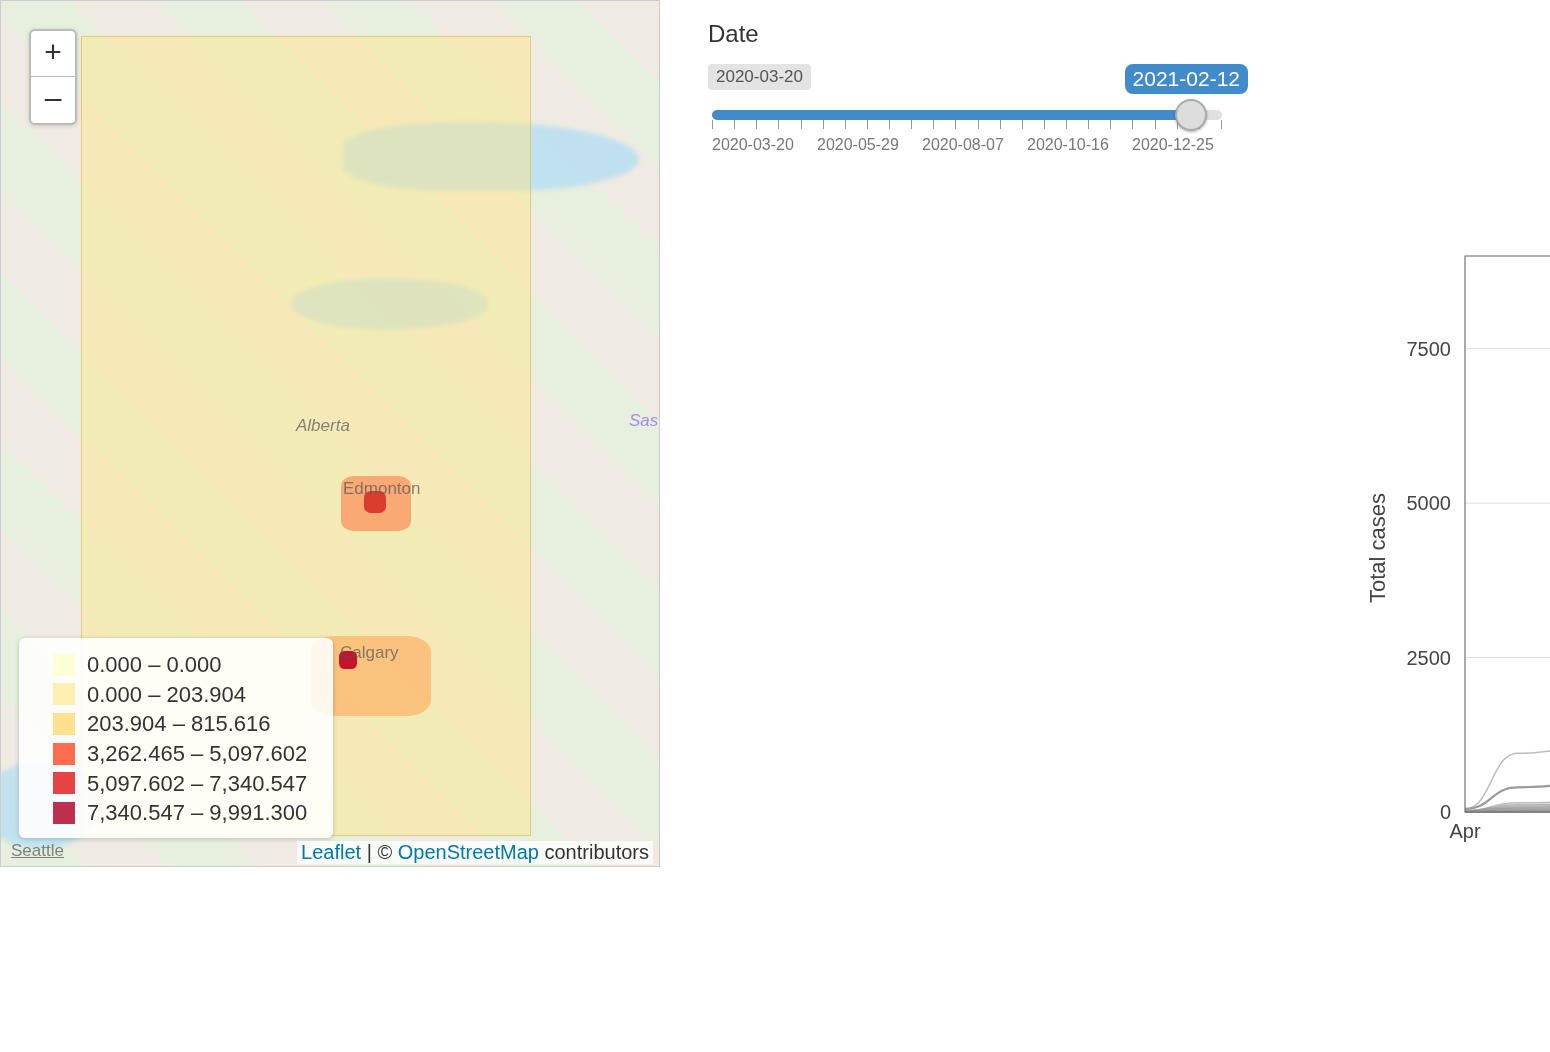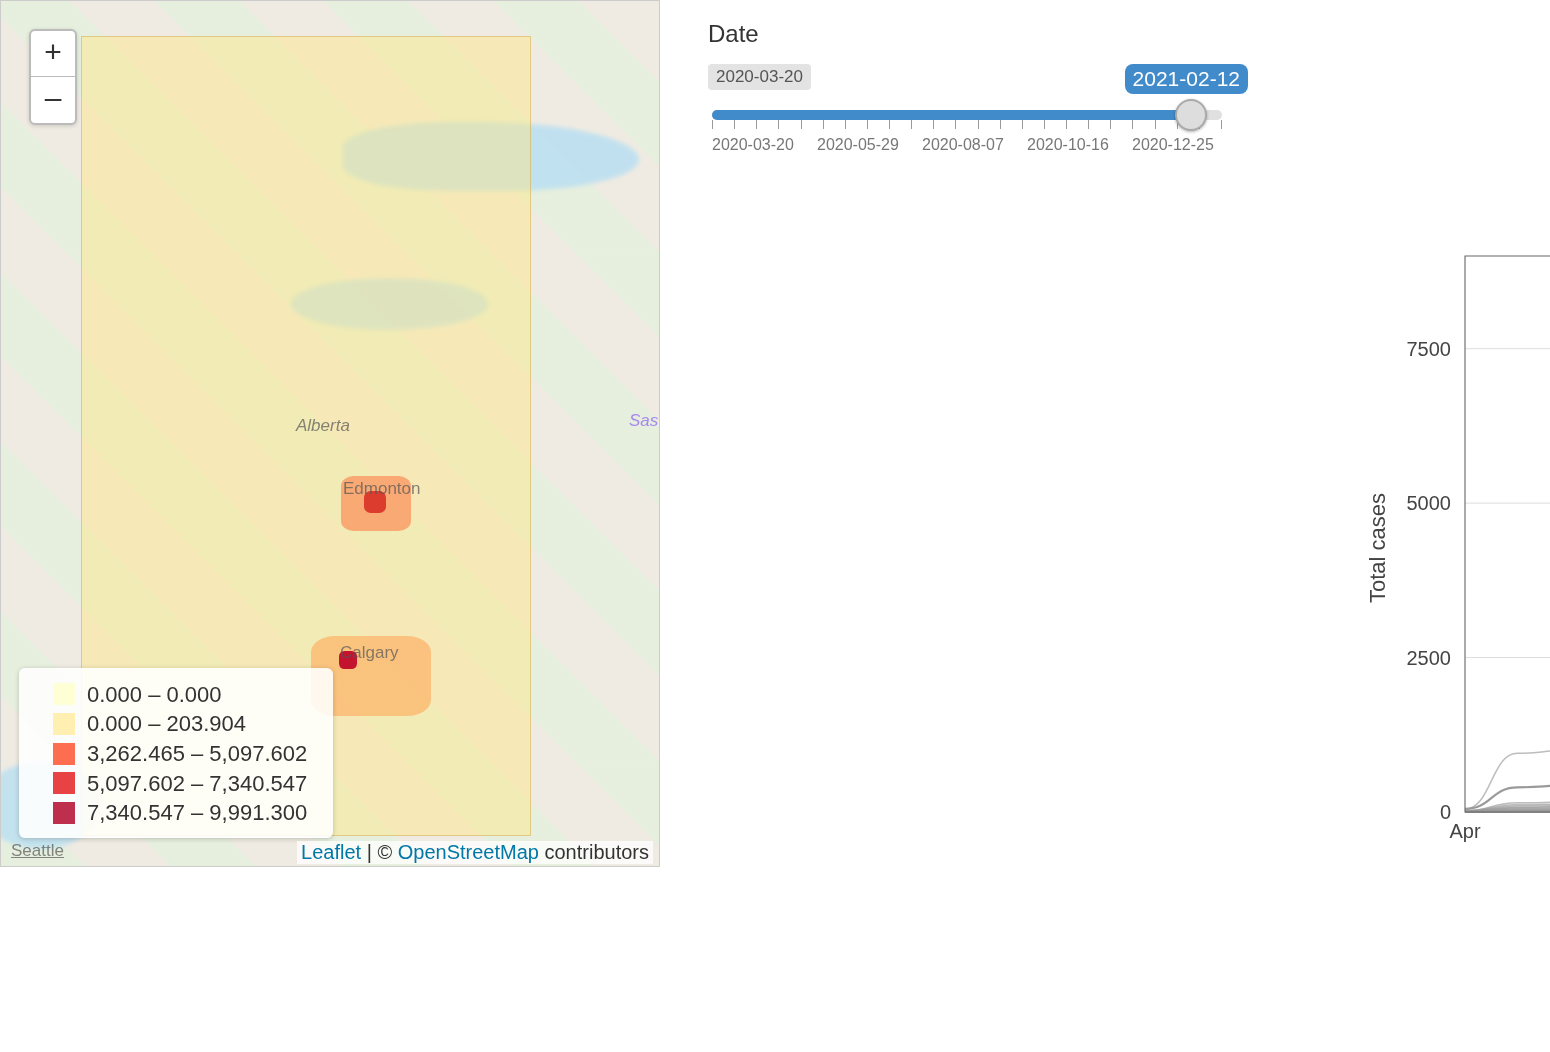--- a/index.html
+++ b/index.html
@@ -161,20 +161,24 @@
     </div>
 
     <div class="legend">
       <div class="legend-row">
           <span class="swatch sw0"></span>
           <span>0.000 – 0.000</span>
         </div>
       <div class="legend-row">
           <span class="swatch sw1"></span>
           <span>0.000 – 203.904</span>
+        </div>
+      <div class="legend-row">
+          <span class="swatch sw2"></span>
+          <span>203.904 – 815.616</span>
         </div>
       <div class="legend-row">
           <span class="swatch sw5"></span>
           <span>3,262.465 – 5,097.602</span>
         </div>
       <div class="legend-row">
           <span class="swatch sw6"></span>
           <span>5,097.602 – 7,340.547</span>
         </div>
       <div class="legend-row">

